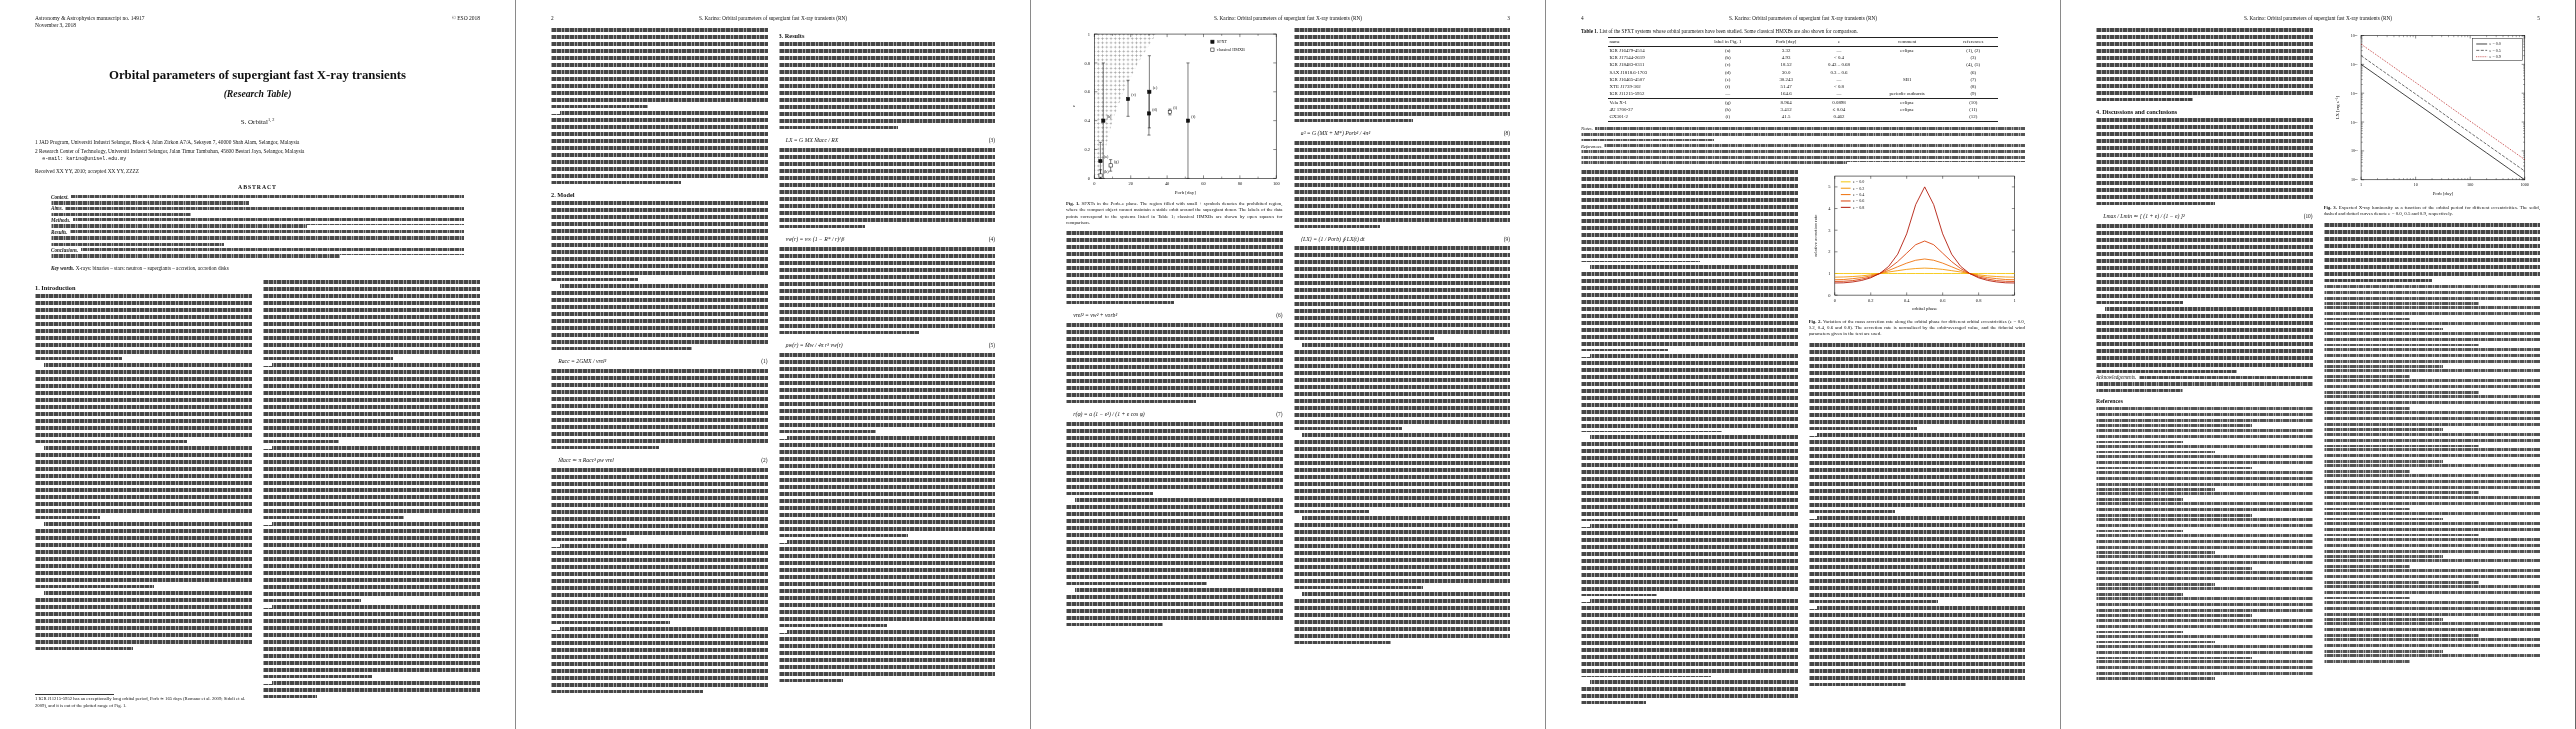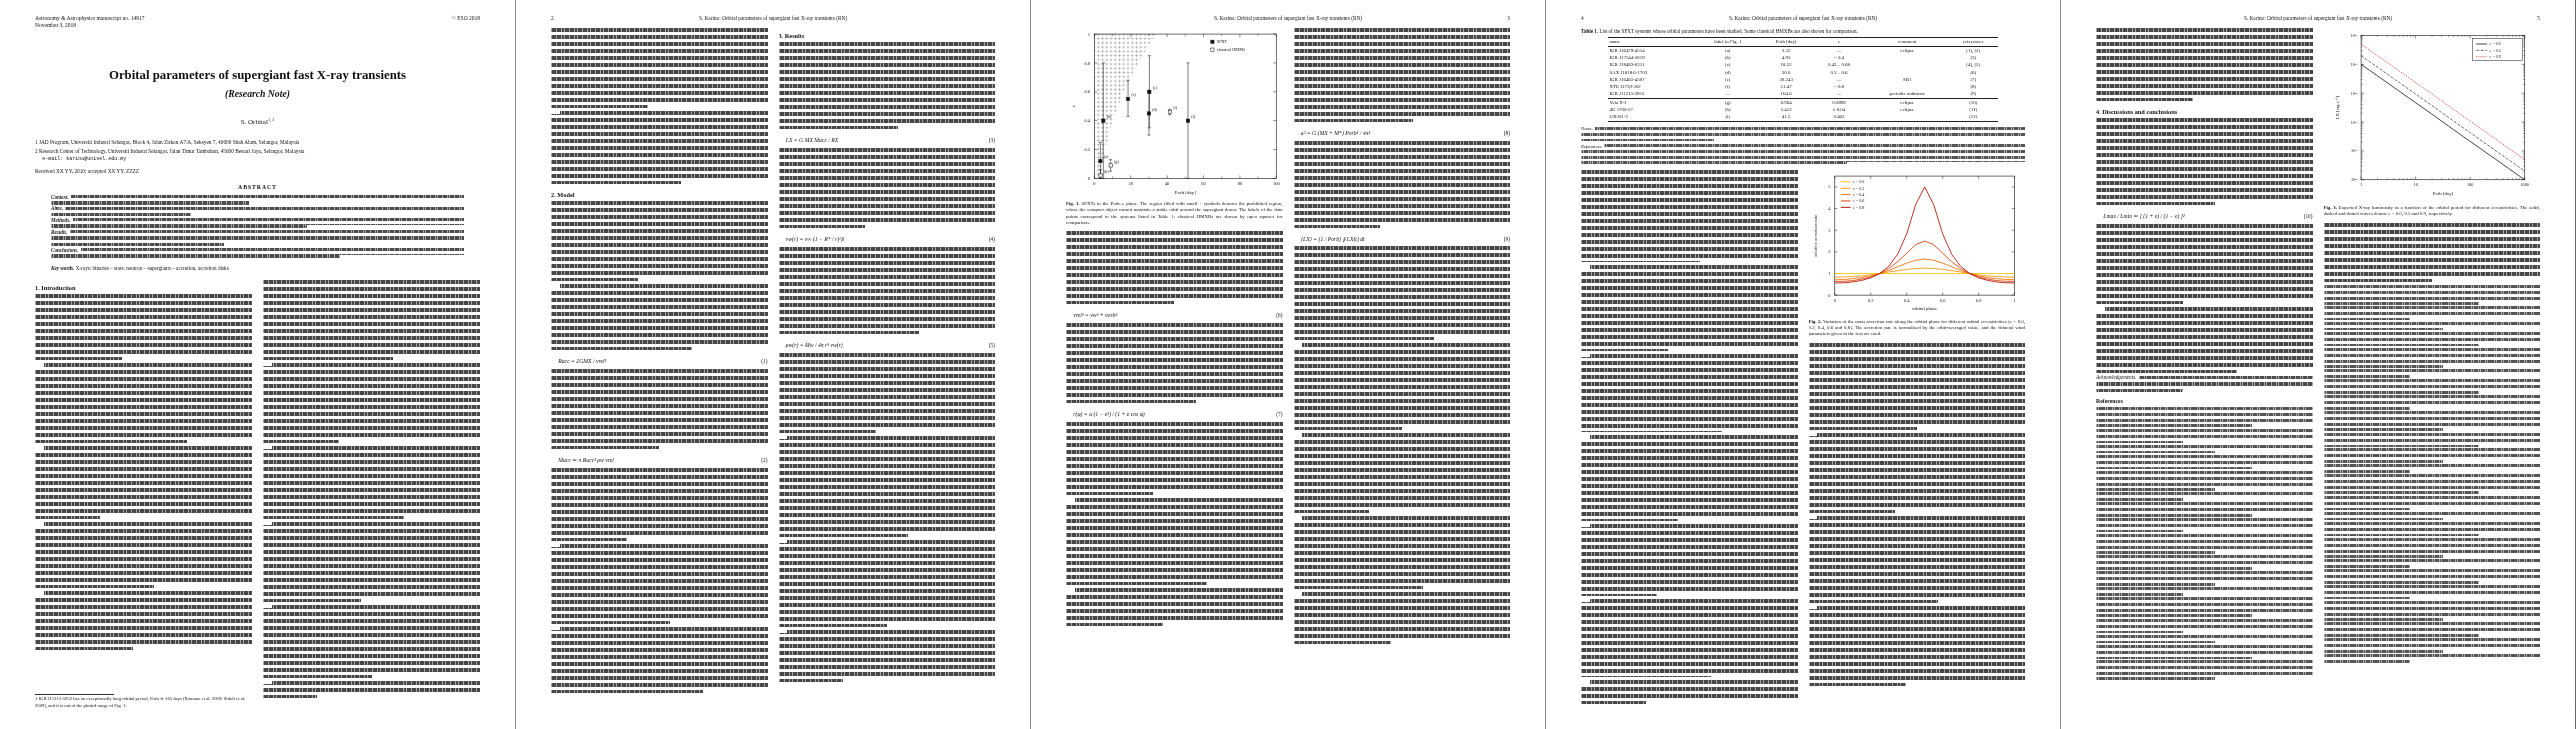--- a/index.html
+++ b/index.html
@@ -106,21 +106,21 @@
   <div class="page">
     <div class="p1head">
       <div class="p1head-left">
         <div>Astronomy &amp; Astrophysics manuscript no. 14917</div>
         <div>November 3, 2018</div>
       </div>
       <div>© ESO 2018</div>
     </div>
 
     <h1 class="title">Orbital parameters of supergiant fast X-ray transients</h1>
-    <div class="subtitle">(Research Note)</div>
+    <div class="subtitle">(Research Table)</div>
     <div class="author"><span>S. Orbital</span><span class="sup">1, 2</span></div>
 
     <div class="affils">
       <div>1 JAD Program, Universiti Industri Selangor, Block 4, Jalan Zirkon A7/A, Seksyen 7, 40000 Shah Alam, Selangor, Malaysia</div>
       <div>2 Research Center of Technology, Universiti Industri Selangor, Jalan Timur Tambahan, 45600 Bestari Jaya, Selangor, Malaysia</div>
       <div class="email">e-mail: karino@unisel.edu.my</div>
     </div>
     <div class="received">Received XX YY, 2010; accepted XX YY, ZZZZ</div>
 
     <div class="absT">ABSTRACT</div>

